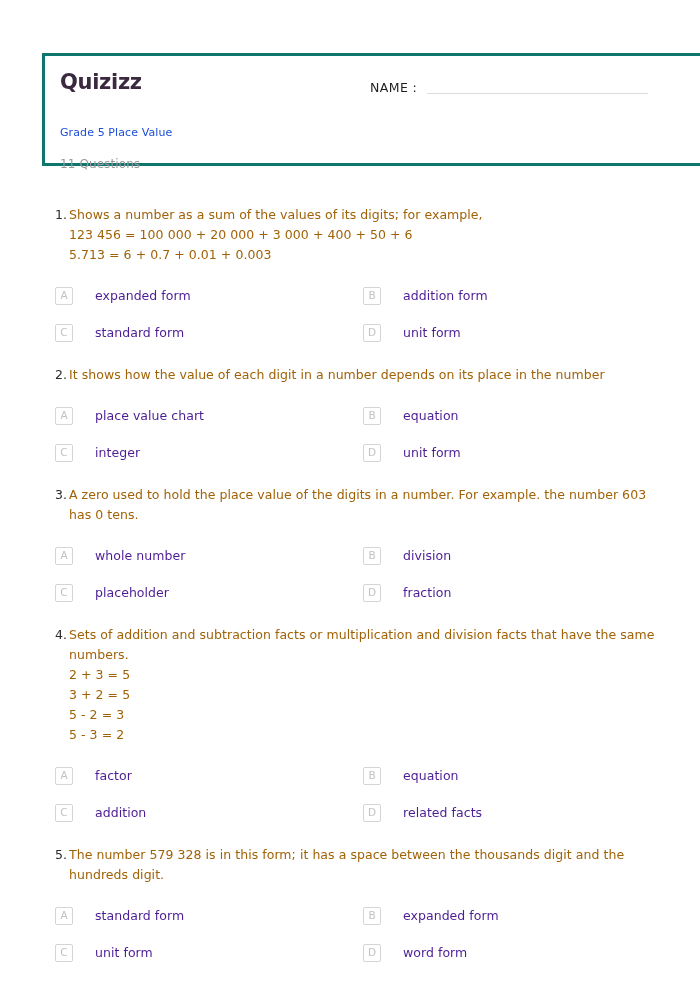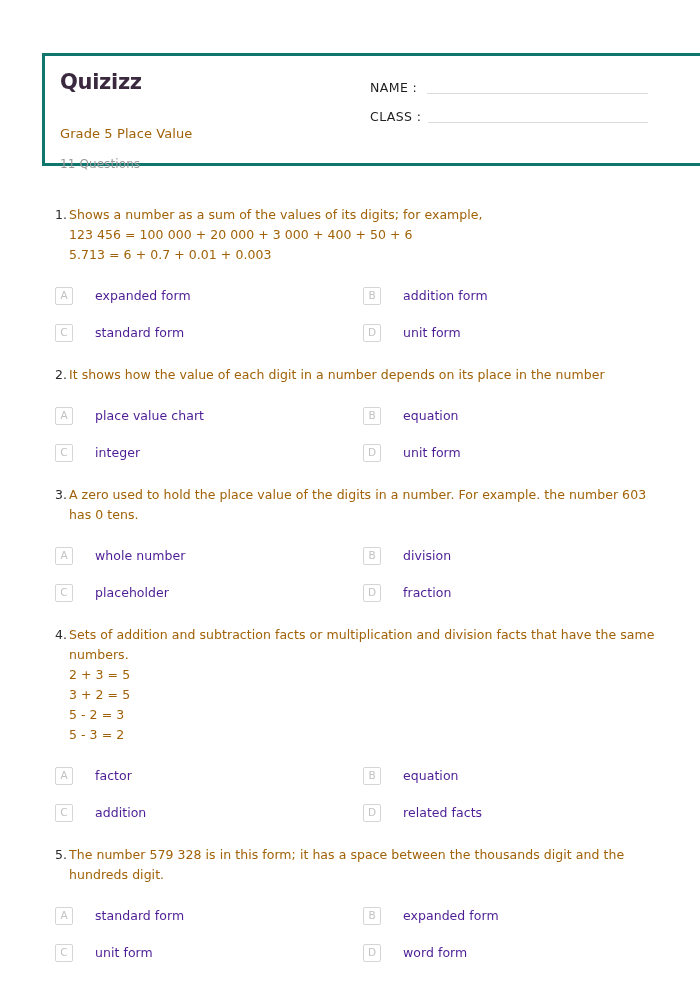--- a/index.html
+++ b/index.html
@@ -40,22 +40,22 @@
     color: #3b2a3f;
     letter-spacing: -0.3px;
     line-height: 1;
     margin-top: 6px;
     white-space: nowrap;
   }
   .quiz-title {
     position: absolute;
     left: 15px;
     top: 70px;
-    font-size: 13px;
-    color: #a16207;
+    font-size: 11px;
+    color: #1d4ed8;
     letter-spacing: 0.1px;
     white-space: nowrap;
   }
   .quiz-subtitle {
     position: absolute;
     left: 15px;
     top: 89px;
     font-size: 12px;
     color: #9a9a9a;
     letter-spacing: 0.1px;
@@ -172,24 +172,20 @@
     <div class="logo">Quizizz</div>
   </div>
   <div class="quiz-title">Grade 5 Place Value</div>
   <div class="quiz-subtitle">11 Questions</div>
 
   <div class="header-fields">
     <div class="field-row">
       <span class="field-label">NAME :</span>
       <span class="field-line"></span>
     </div>
-    <div class="field-row">
-      <span class="field-label">CLASS :</span>
-      <span class="field-line"></span>
-    </div>
   </div>
 </div>
 
 <div class="questions" id="questions-root">
     <div class="question-block">
       <div class="q-head">
         <div class="q-num">1.</div>
         <div class="q-body">
           <div class="q-text">Shows a number as a sum of the values of its digits; for example,</div>
           <div class="q-extra-line">123 456 = 100 000 + 20 000 + 3 000 + 400 + 50 + 6</div>

